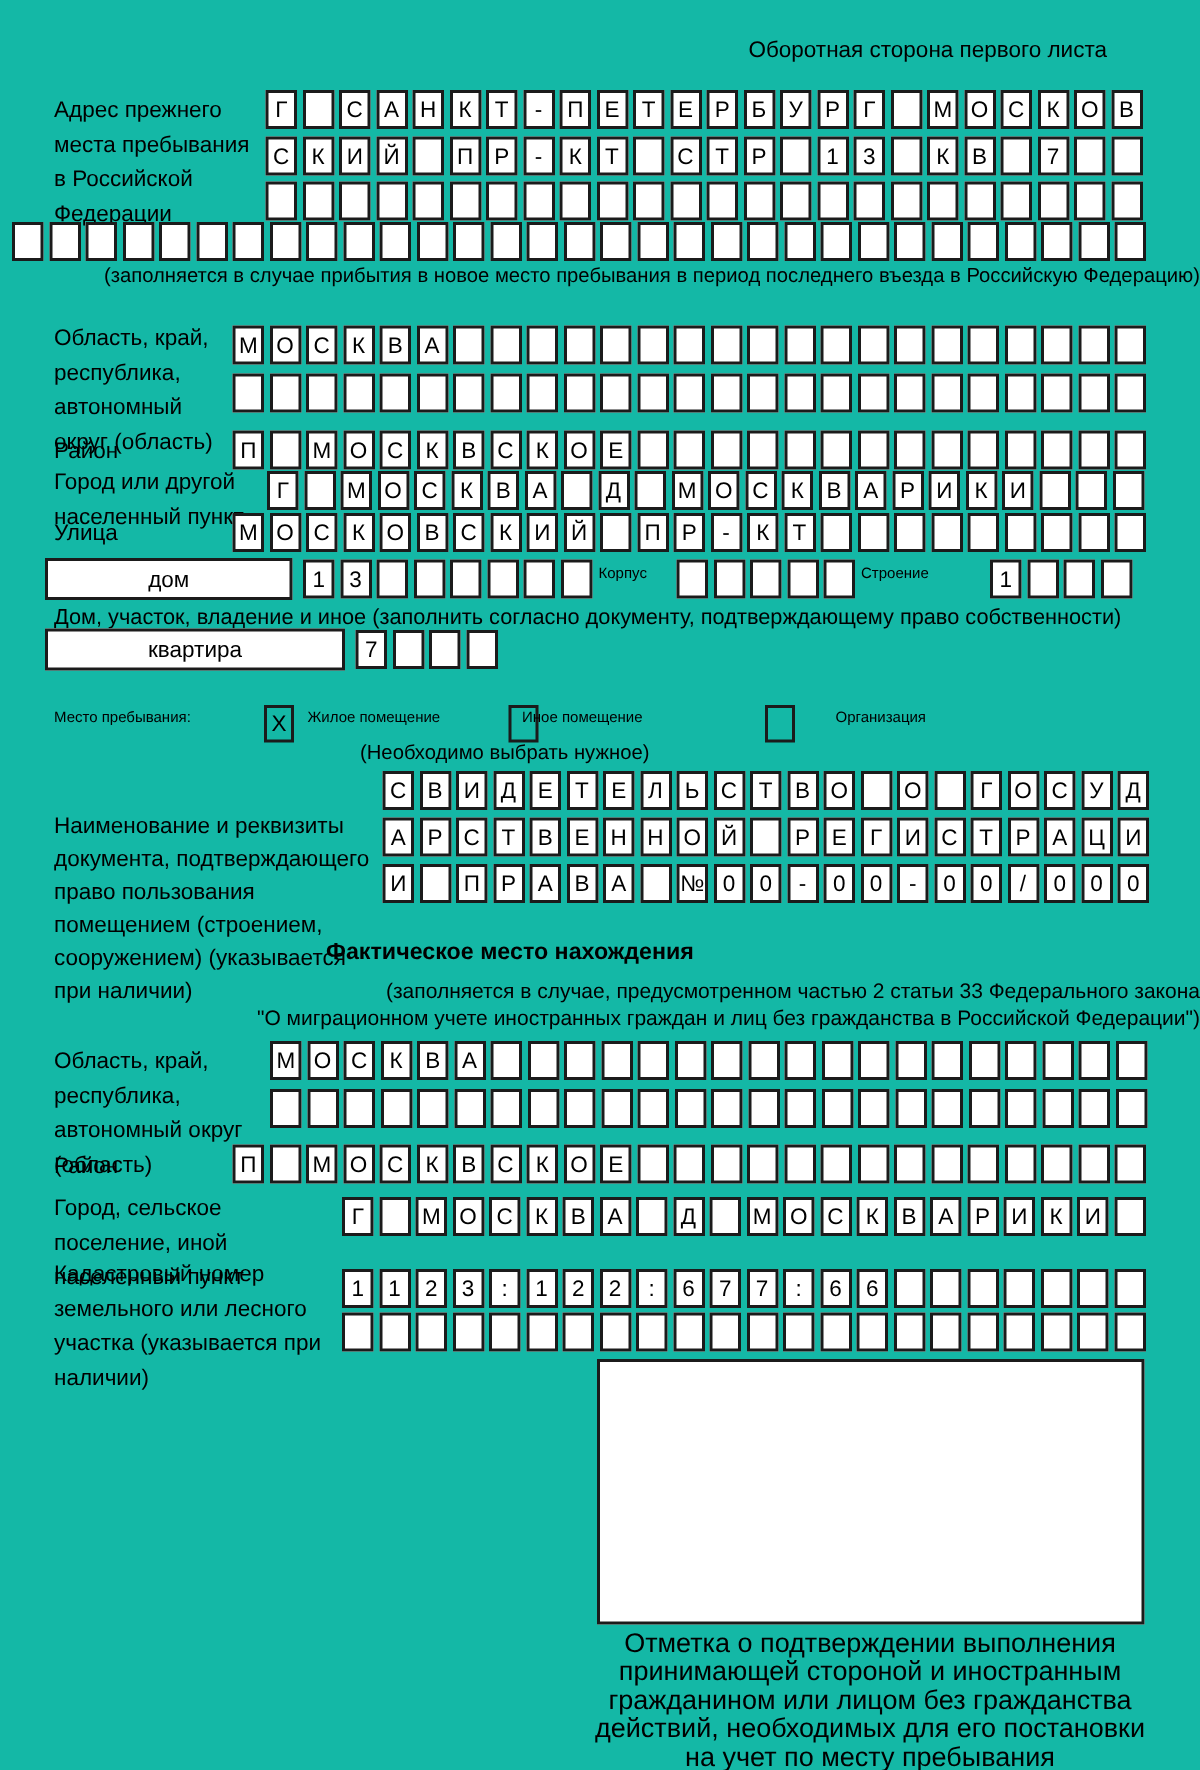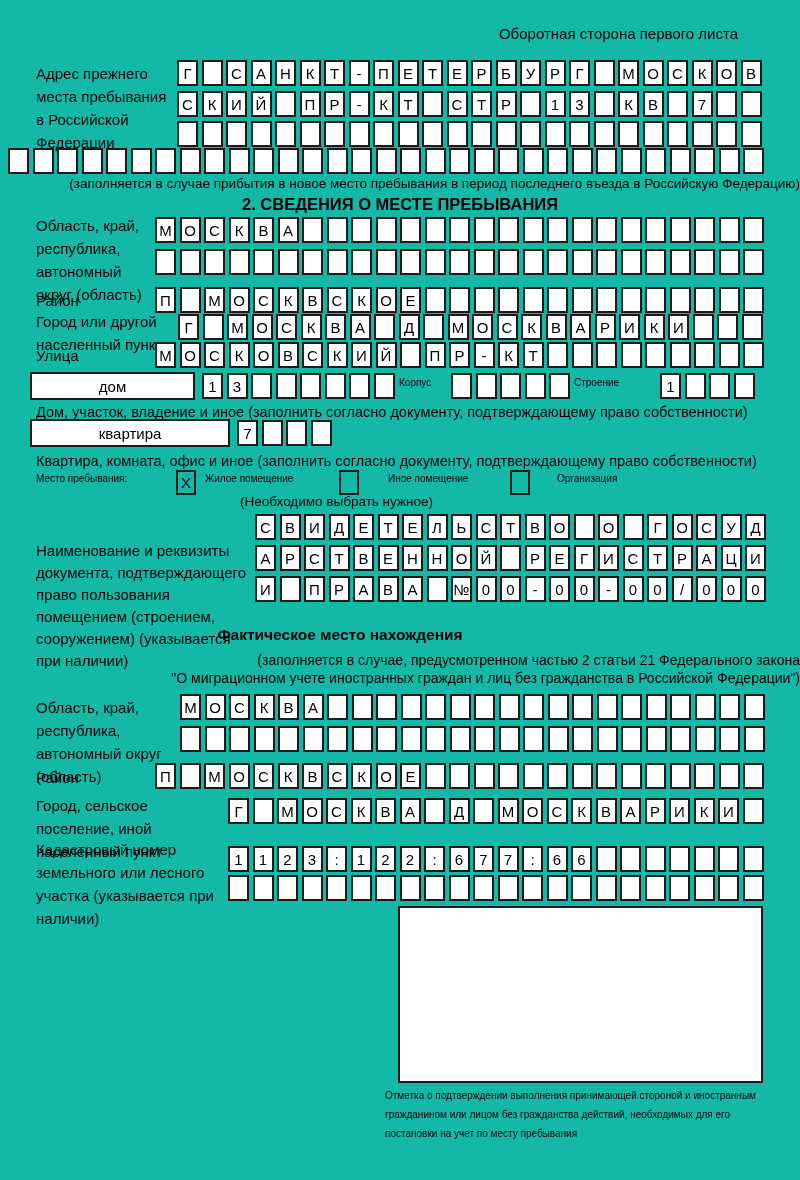--- a/index.html
+++ b/index.html
@@ -14,21 +14,21 @@
   .note{font-size:13.5px;text-align:right;white-space:nowrap;}
   .h2{font-weight:bold;font-size:16.5px;text-align:center;}
   .h3{font-weight:bold;font-size:15.5px;text-align:center;}
   .wbox{border:2px solid #1b1b1b;box-sizing:border-box;display:flex;align-items:center;
         justify-content:center;font-size:15px;background:#fff;}
   .chk{width:20px;height:25px;border:2px solid #1b1b1b;box-sizing:border-box;display:flex;
        align-items:center;justify-content:center;font-size:15px;}
   .il{font-size:10px;white-space:nowrap;}
   .corner{font-size:15px;white-space:nowrap;}
   .stampbox{border:2px solid #1b1b1b;box-sizing:border-box;background:#fff;}
-  .caption{font-size:10px;line-height:19px;text-align:left;}
+  .caption{font-size:18px;line-height:19px;text-align:center;}
 </style>
 </head>
 <body>
 
 <div class="page">
 
   <div class="abs corner" style="top:25px;right:62px;">Оборотная сторона первого листа</div>
 
   <div class="abs label" style="left:36px;top:62px;width:138px;">Адрес прежнего места пребывания в Российской Федерации</div>
   <div class="abs cells" style="left:177px;top:60px;">
@@ -137,21 +137,20 @@
       <span class="cell"></span>
       <span class="cell"></span>
       <span class="cell"></span>
       <span class="cell"></span>
       <span class="cell"></span>
       <span class="cell"></span>
       <span class="cell"></span>
     </div>
   <div class="abs note" style="left:0;top:176px;width:800px;">(заполняется в случае прибытия в новое место пребывания в период последнего въезда в Российскую Федерацию)</div>
 
-  <div class="abs h2" style="left:0;top:195px;width:800px;">2. СВЕДЕНИЯ О МЕСТЕ ПРЕБЫВАНИЯ</div>
 
   <div class="abs label" style="left:36px;top:214px;width:118px;">Область, край, республика, автономный округ (область)</div>
   <div class="abs cells" style="left:155px;top:217px;">
       <span class="cell">М</span>
       <span class="cell">О</span>
       <span class="cell">С</span>
       <span class="cell">К</span>
       <span class="cell">В</span>
       <span class="cell">А</span>
       <span class="cell"></span>
@@ -316,27 +315,26 @@
     </div>
   <div class="abs note" style="left:36px;top:404px;text-align:left;font-size:14.5px;">Дом, участок, владение и иное (заполнить согласно документу, подтверждающему право собственности)</div>
 
   <div class="abs wbox" style="left:30px;top:419px;width:200px;height:28px;">квартира</div>
   <div class="abs cells" style="left:237px;top:420px;">
       <span class="cell">7</span>
       <span class="cell"></span>
       <span class="cell"></span>
       <span class="cell"></span>
     </div>
-  <div class="abs note" style="left:36px;top:453px;text-align:left;font-size:14.5px;">Квартира, комната, офис и иное (заполнить согласно документу, подтверждающему право собственности)</div>
 
   <div class="abs il" style="left:36px;top:473px;">Место пребывания:</div>
   <div class="abs chk" style="left:176px;top:470px;">X</div>
   <div class="abs il" style="left:205px;top:473px;">Жилое помещение</div>
   <div class="abs chk" style="left:339px;top:470px;"></div>
-  <div class="abs il" style="left:388px;top:473px;">Иное помещение</div>
+  <div class="abs il" style="left:348px;top:473px;">Иное помещение</div>
   <div class="abs chk" style="left:510px;top:470px;"></div>
   <div class="abs il" style="left:557px;top:473px;">Организация</div>
   <div class="abs note" style="left:240px;top:494px;">(Необходимо выбрать нужное)</div>
 
   <div class="abs label" style="left:36px;top:540px;width:212px;line-height:22px;">Наименование и реквизиты документа, подтверждающего право пользования помещением (строением, сооружением) (указывается при наличии)</div>
   <div class="abs cells" style="left:255px;top:514px;">
       <span class="cell">С</span>
       <span class="cell">В</span>
       <span class="cell">И</span>
       <span class="cell">Д</span>
@@ -399,21 +397,21 @@
       <span class="cell">-</span>
       <span class="cell">0</span>
       <span class="cell">0</span>
       <span class="cell">/</span>
       <span class="cell">0</span>
       <span class="cell">0</span>
       <span class="cell">0</span>
     </div>
 
   <div class="abs h3" style="left:0;top:626px;width:680px;">Фактическое место нахождения</div>
-  <div class="abs note" style="left:0;top:652px;width:800px;font-size:14px;">(заполняется в случае, предусмотренном частью 2 статьи 21 Федерального закона</div>
+  <div class="abs note" style="left:0;top:652px;width:800px;font-size:14px;">(заполняется в случае, предусмотренном частью 2 статьи 33 Федерального закона</div>
   <div class="abs note" style="left:0;top:670px;width:800px;font-size:14px;">"О миграционном учете иностранных граждан и лиц без гражданства в Российской Федерации")</div>
 
   <div class="abs label" style="left:36px;top:696px;width:142px;">Область, край, республика, автономный округ (область)</div>
   <div class="abs cells" style="left:180px;top:694px;">
       <span class="cell">М</span>
       <span class="cell">О</span>
       <span class="cell">С</span>
       <span class="cell">К</span>
       <span class="cell">В</span>
       <span class="cell">А</span>

